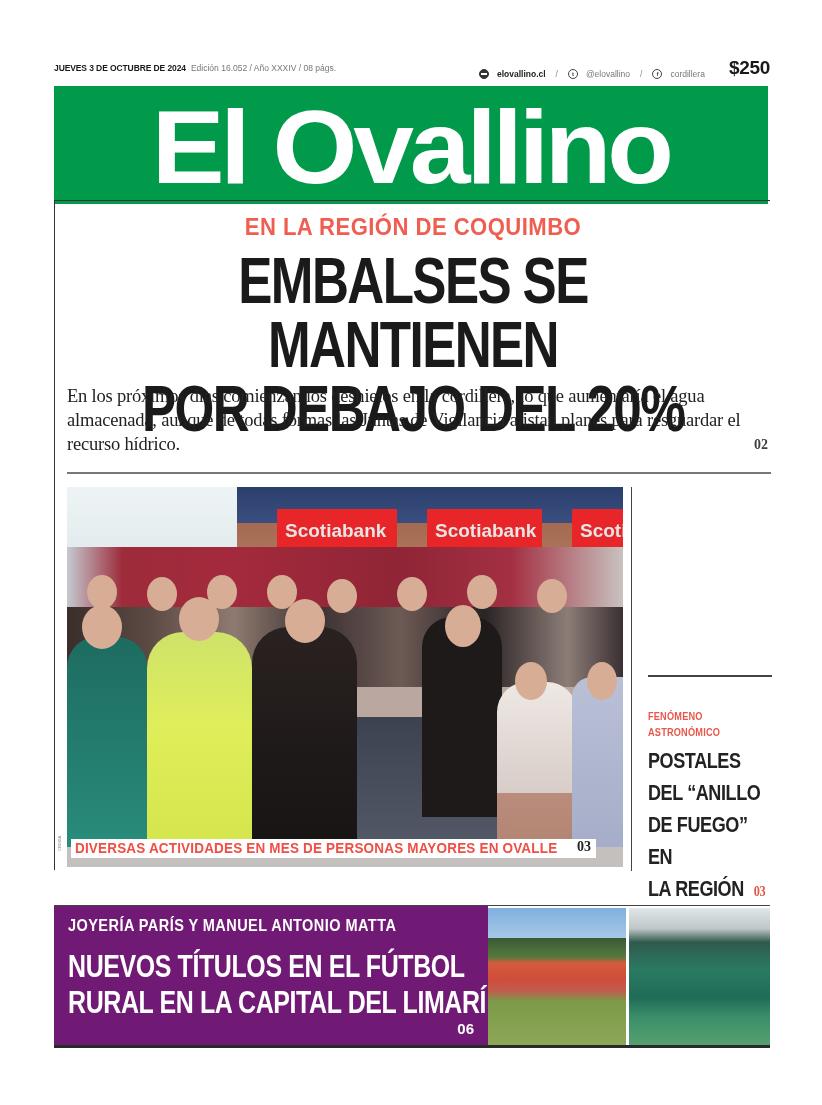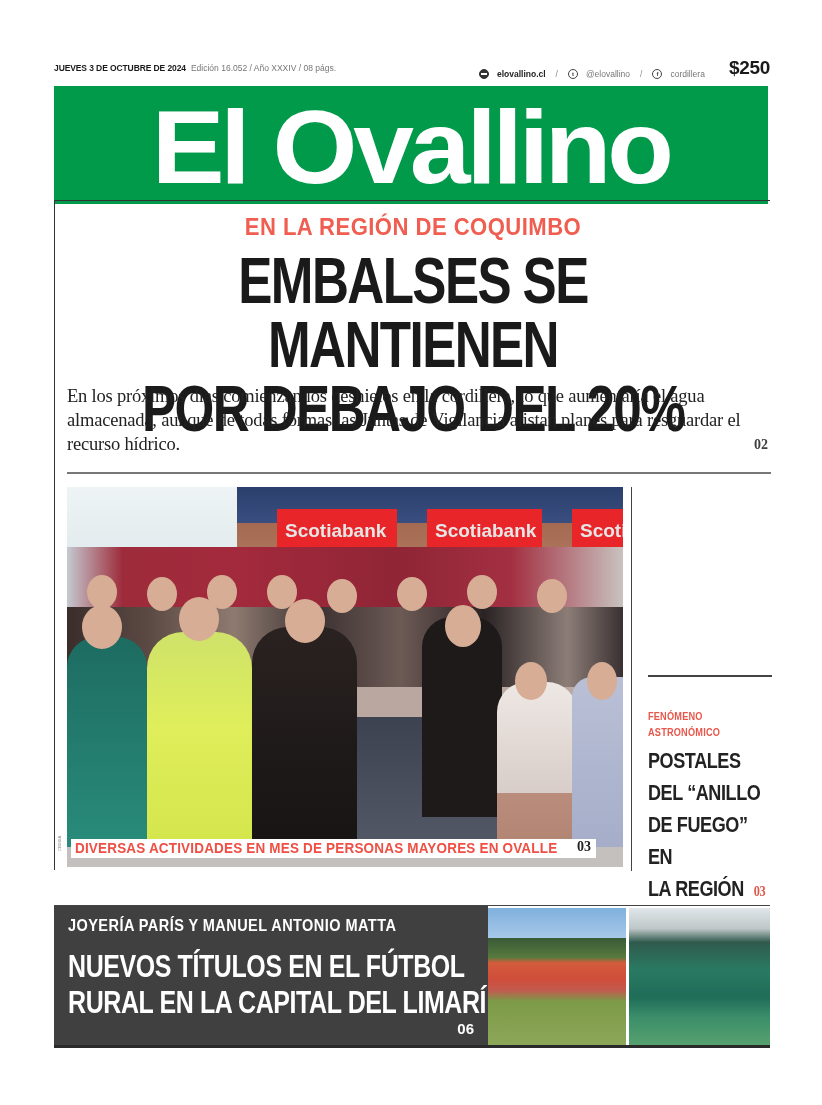--- a/index.html
+++ b/index.html
@@ -62,21 +62,21 @@
     .sidebar { position: absolute; left: 576px; top: 286px; width: 140px; height: 384px; border-left: 1.5px solid #444; }
     .sb-item { position: absolute; left: 16px; width: 124px; }
     .sb-kicker { color: #e8574b; font-weight: bold; font-size: 10px; line-height: 16px; letter-spacing: 0.2px; transform: scaleX(0.92); transform-origin: left top; }
     .sb-title { margin-top: 8px; font-family: "Liberation Sans", sans-serif; font-size: 19.5px; line-height: 28px; color: #222; transform: scaleX(0.82); transform-origin: left top; width: 150px; letter-spacing: -0.3px; }
     .sb-title.bold { font-weight: bold; font-size: 22px; line-height: 32px; letter-spacing: -0.5px; }
     .sb-pg { font-family: "Liberation Serif", serif; font-weight: bold; color: #e0574a; font-size: 15px; margin-left: 12px; }
     .sb-rule { position: absolute; left: 16px; top: 188px; width: 124px; height: 1.5px; background: #444; }
 
     
     .bottom { position: absolute; left: 54px; top: 905px; width: 716px; height: 143px; border-bottom: 3px solid #2a2a2a; border-top: 1.5px solid #444; display: flex; }
-    .bottom .panel { width: 434px; height: 100%; background: #404040; position: relative; }
+    .bottom .panel { width: 434px; height: 100%; background: #701a75; position: relative; }
     .bottom .bk { position: absolute; left: 14px; top: 10px; color: #ffffff; font-weight: bold; font-size: 16.5px; letter-spacing: 0.5px; transform: scaleX(0.88); transform-origin: left top; white-space: nowrap; }
     .bottom .bh { position: absolute; left: 14px; top: 42px; color: #ffffff; font-weight: bold; font-size: 32px; line-height: 36px; letter-spacing: -0.5px; transform: scaleX(0.78); transform-origin: left top; white-space: nowrap; }
     .bottom .bp { position: absolute; right: 14px; bottom: 8px; color: #ffffff; font-family: Liberation Sans, sans-serif; font-weight: bold; font-size: 15px; }
     .bottom .photos { flex: 1; display: flex; gap: 3px; padding: 2px 0 0 0; background: #fff; }
     .ph1 { width: 138px; height: 100%; background: linear-gradient(180deg, #7fb0de 0%, #a7c8e8 22%, #3a5a36 22%, #567a3e 36%, #d45b3c 40%, #cf4d3a 52%, #c25a4e 60%, #7c9a48 68%, #8ca758 100%); position: relative; }
     .ph2 { flex: 1; height: 100%; background: linear-gradient(180deg, #e0e6ea 0%, #bfc7c8 15%, #2f5a4c 25%, #2a7a62 45%, #1f6c58 65%, #3c8f6a 80%, #56a06e 100%); position: relative; }
   </style>
 </head>
 <body>
 

